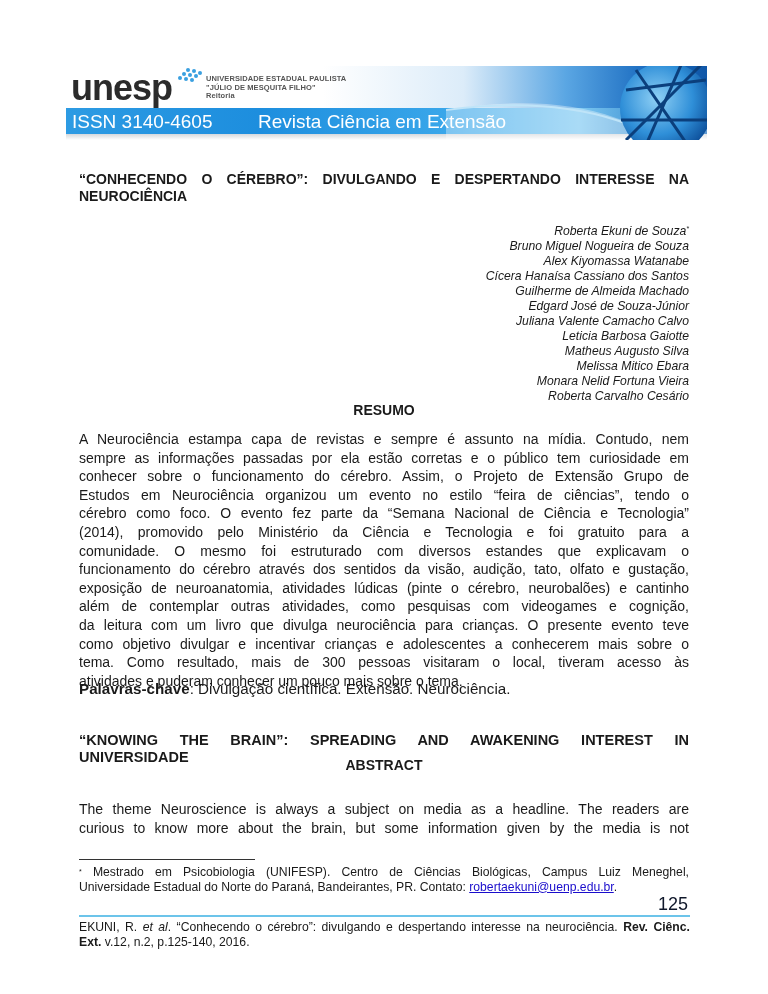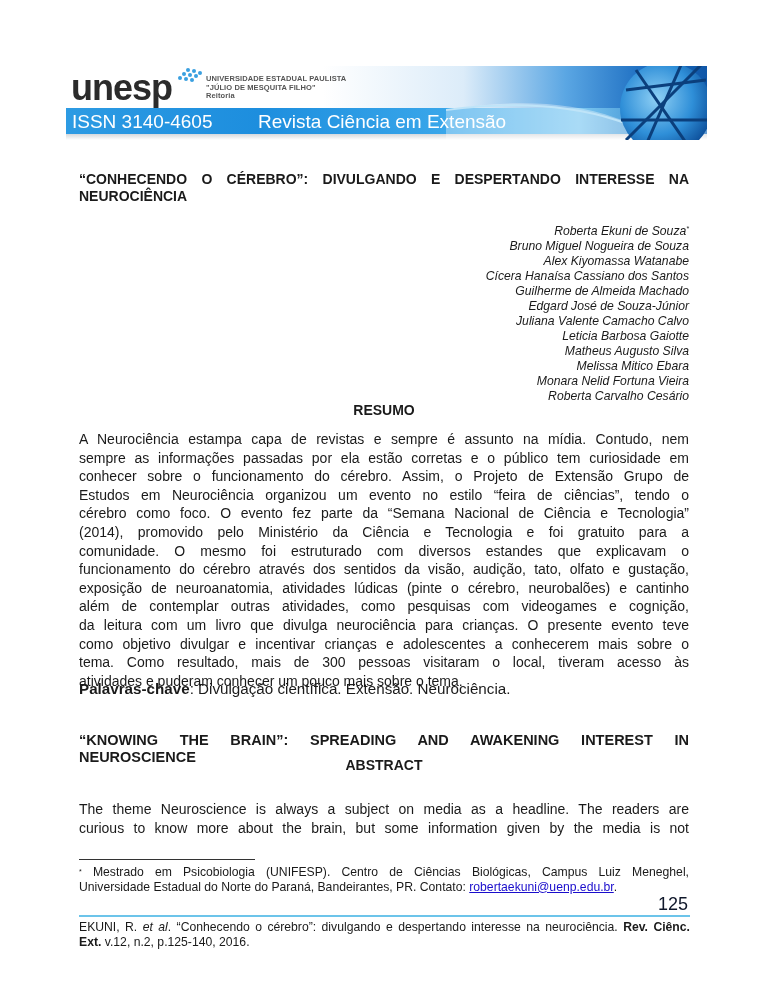--- a/index.html
+++ b/index.html
@@ -142,21 +142,21 @@
   <span class="ln">tema. Como resultado, mais de 300 pessoas visitaram o local, tiveram acesso às</span>
   <span class="ln last">atividades e puderam conhecer um pouco mais sobre o tema.</span>
 </div>
 
 <div class="keywords">
   <b>Palavras-chave</b><span>: Divulgação científica. Extensão. Neurociência.</span>
 </div>
 
 <div class="en-title">
   <span class="l1">“KNOWING THE BRAIN”: SPREADING AND AWAKENING INTEREST IN</span>
-  <span>NEUROSCIENCE</span>
+  <span>UNIVERSIDADE</span>
 </div>
 
 <div class="section-heading abstract-h">ABSTRACT</div>
 <div class="para abstract">
   <span class="ln">The theme Neuroscience is always a subject on media as a headline. The readers are</span>
   <span class="ln">curious to know more about the brain, but some information given by the media is not</span>
 </div>
 
 <div class="fn-rule"></div>
 <div class="footnote">

